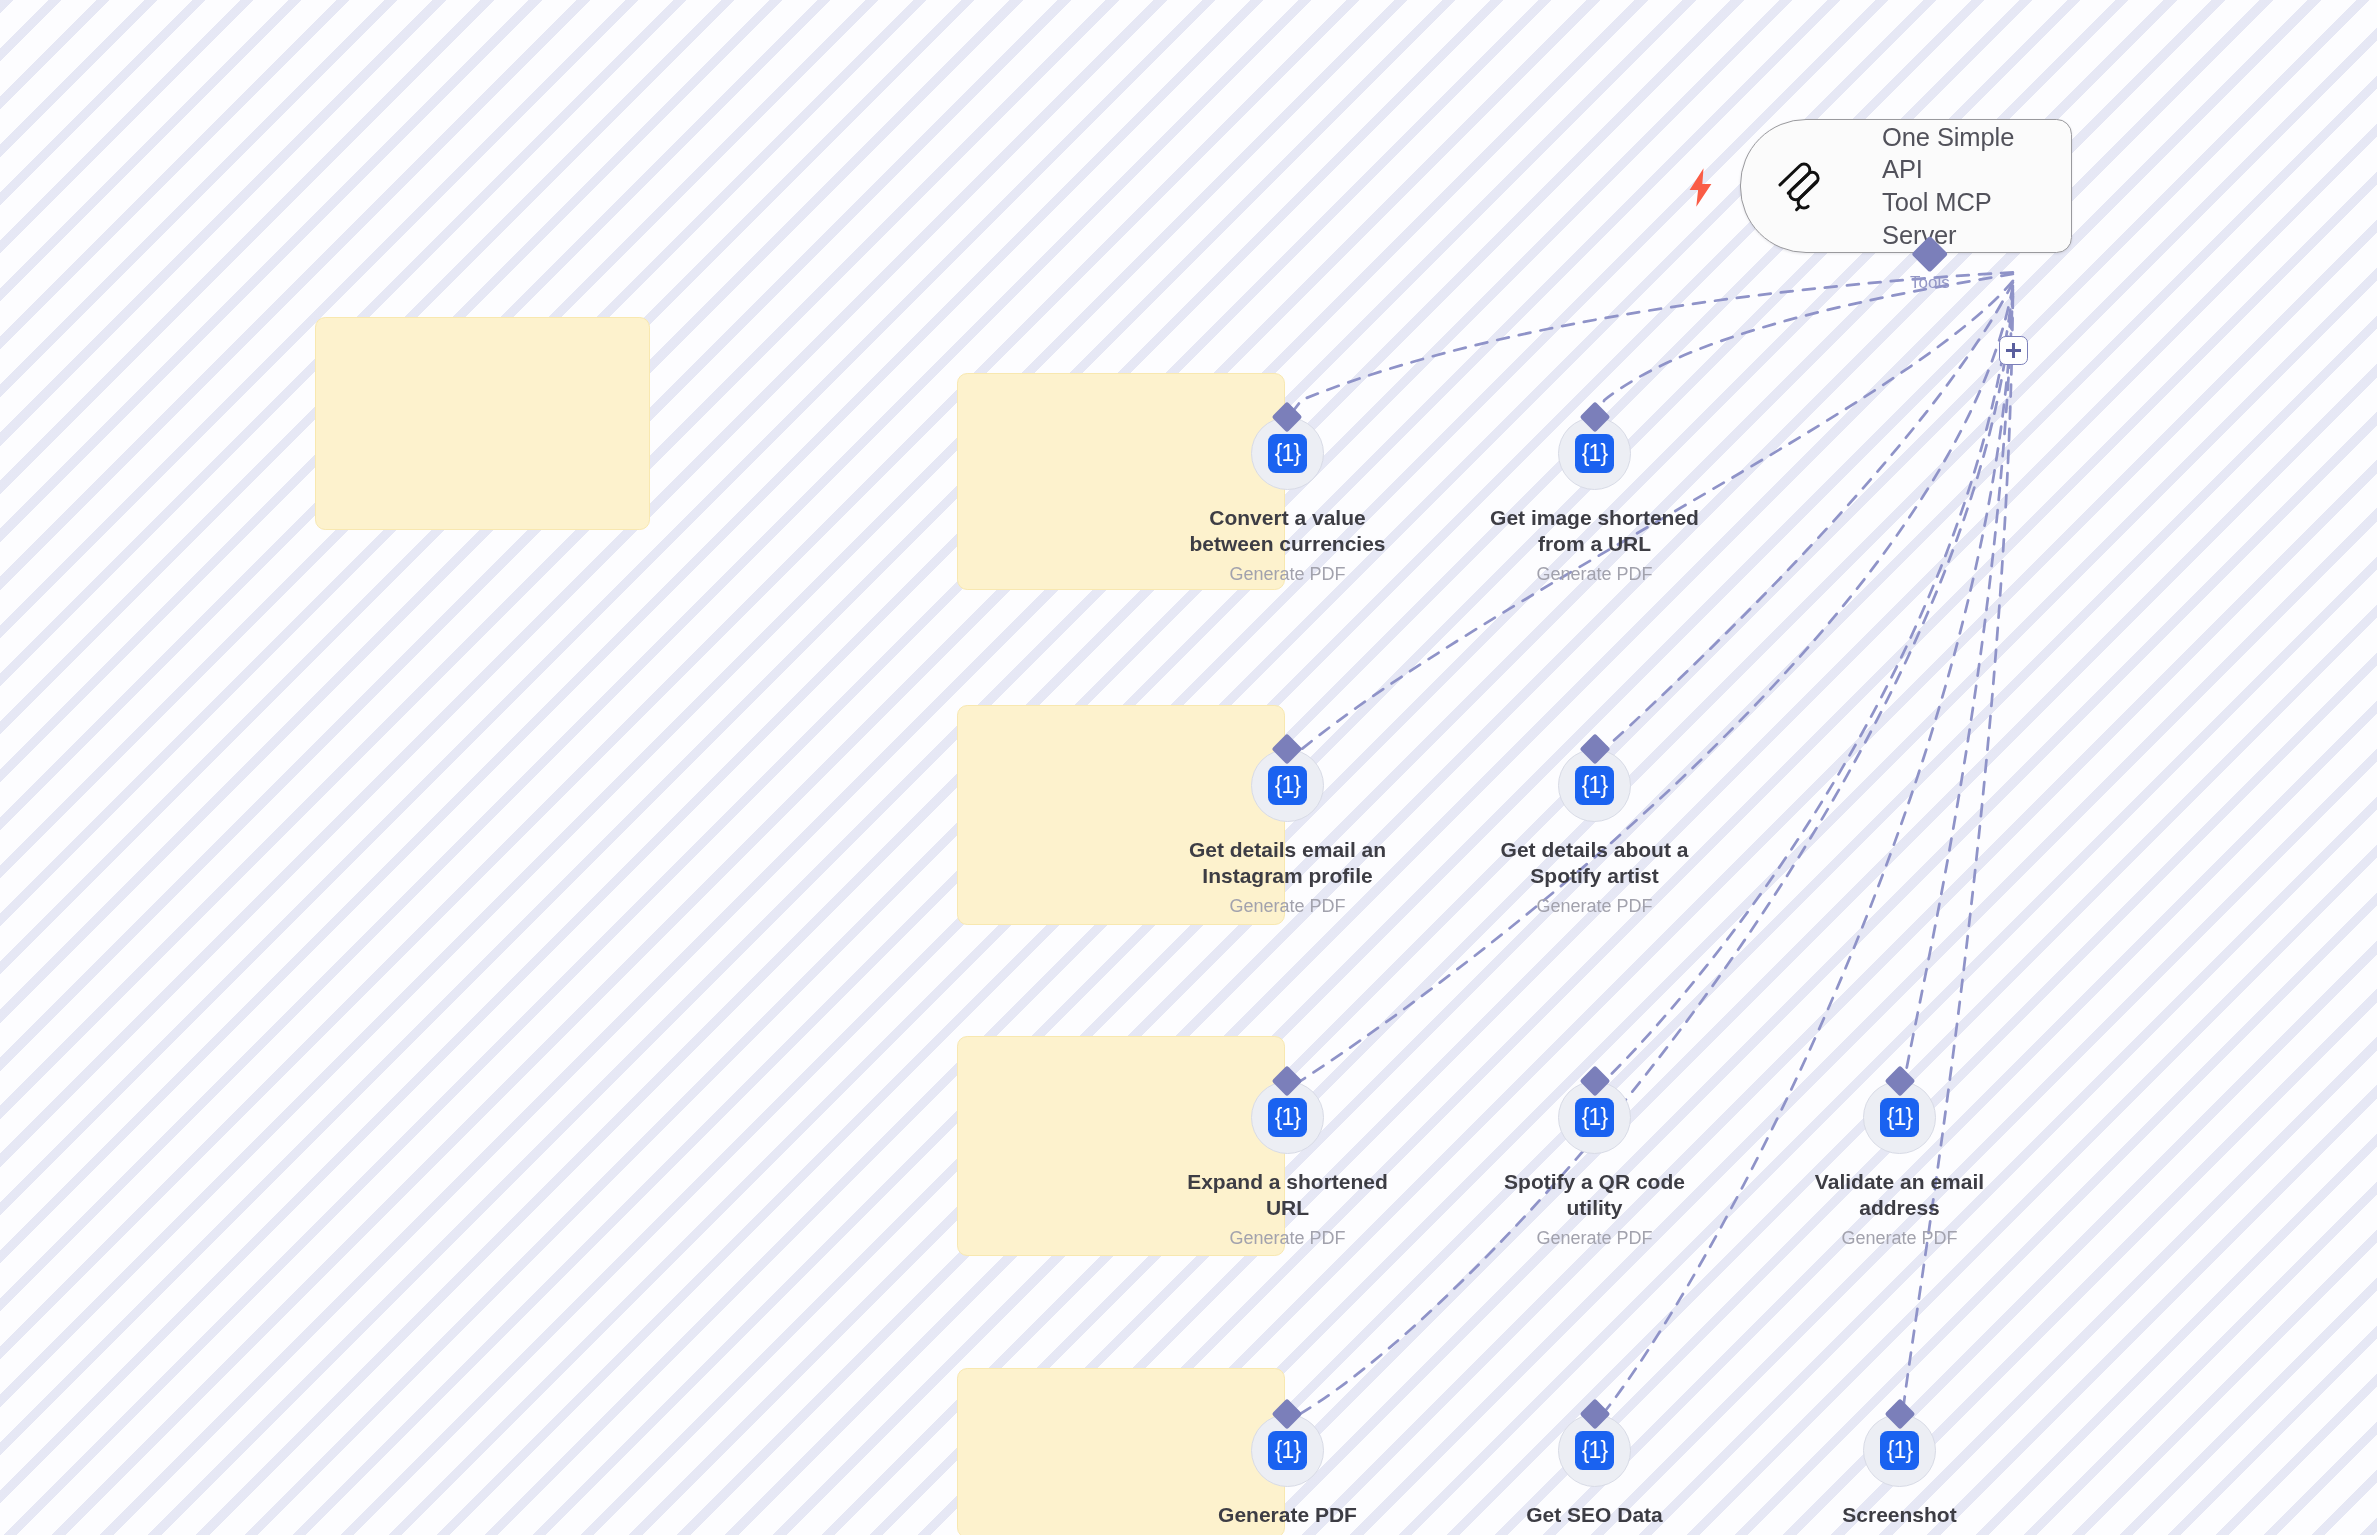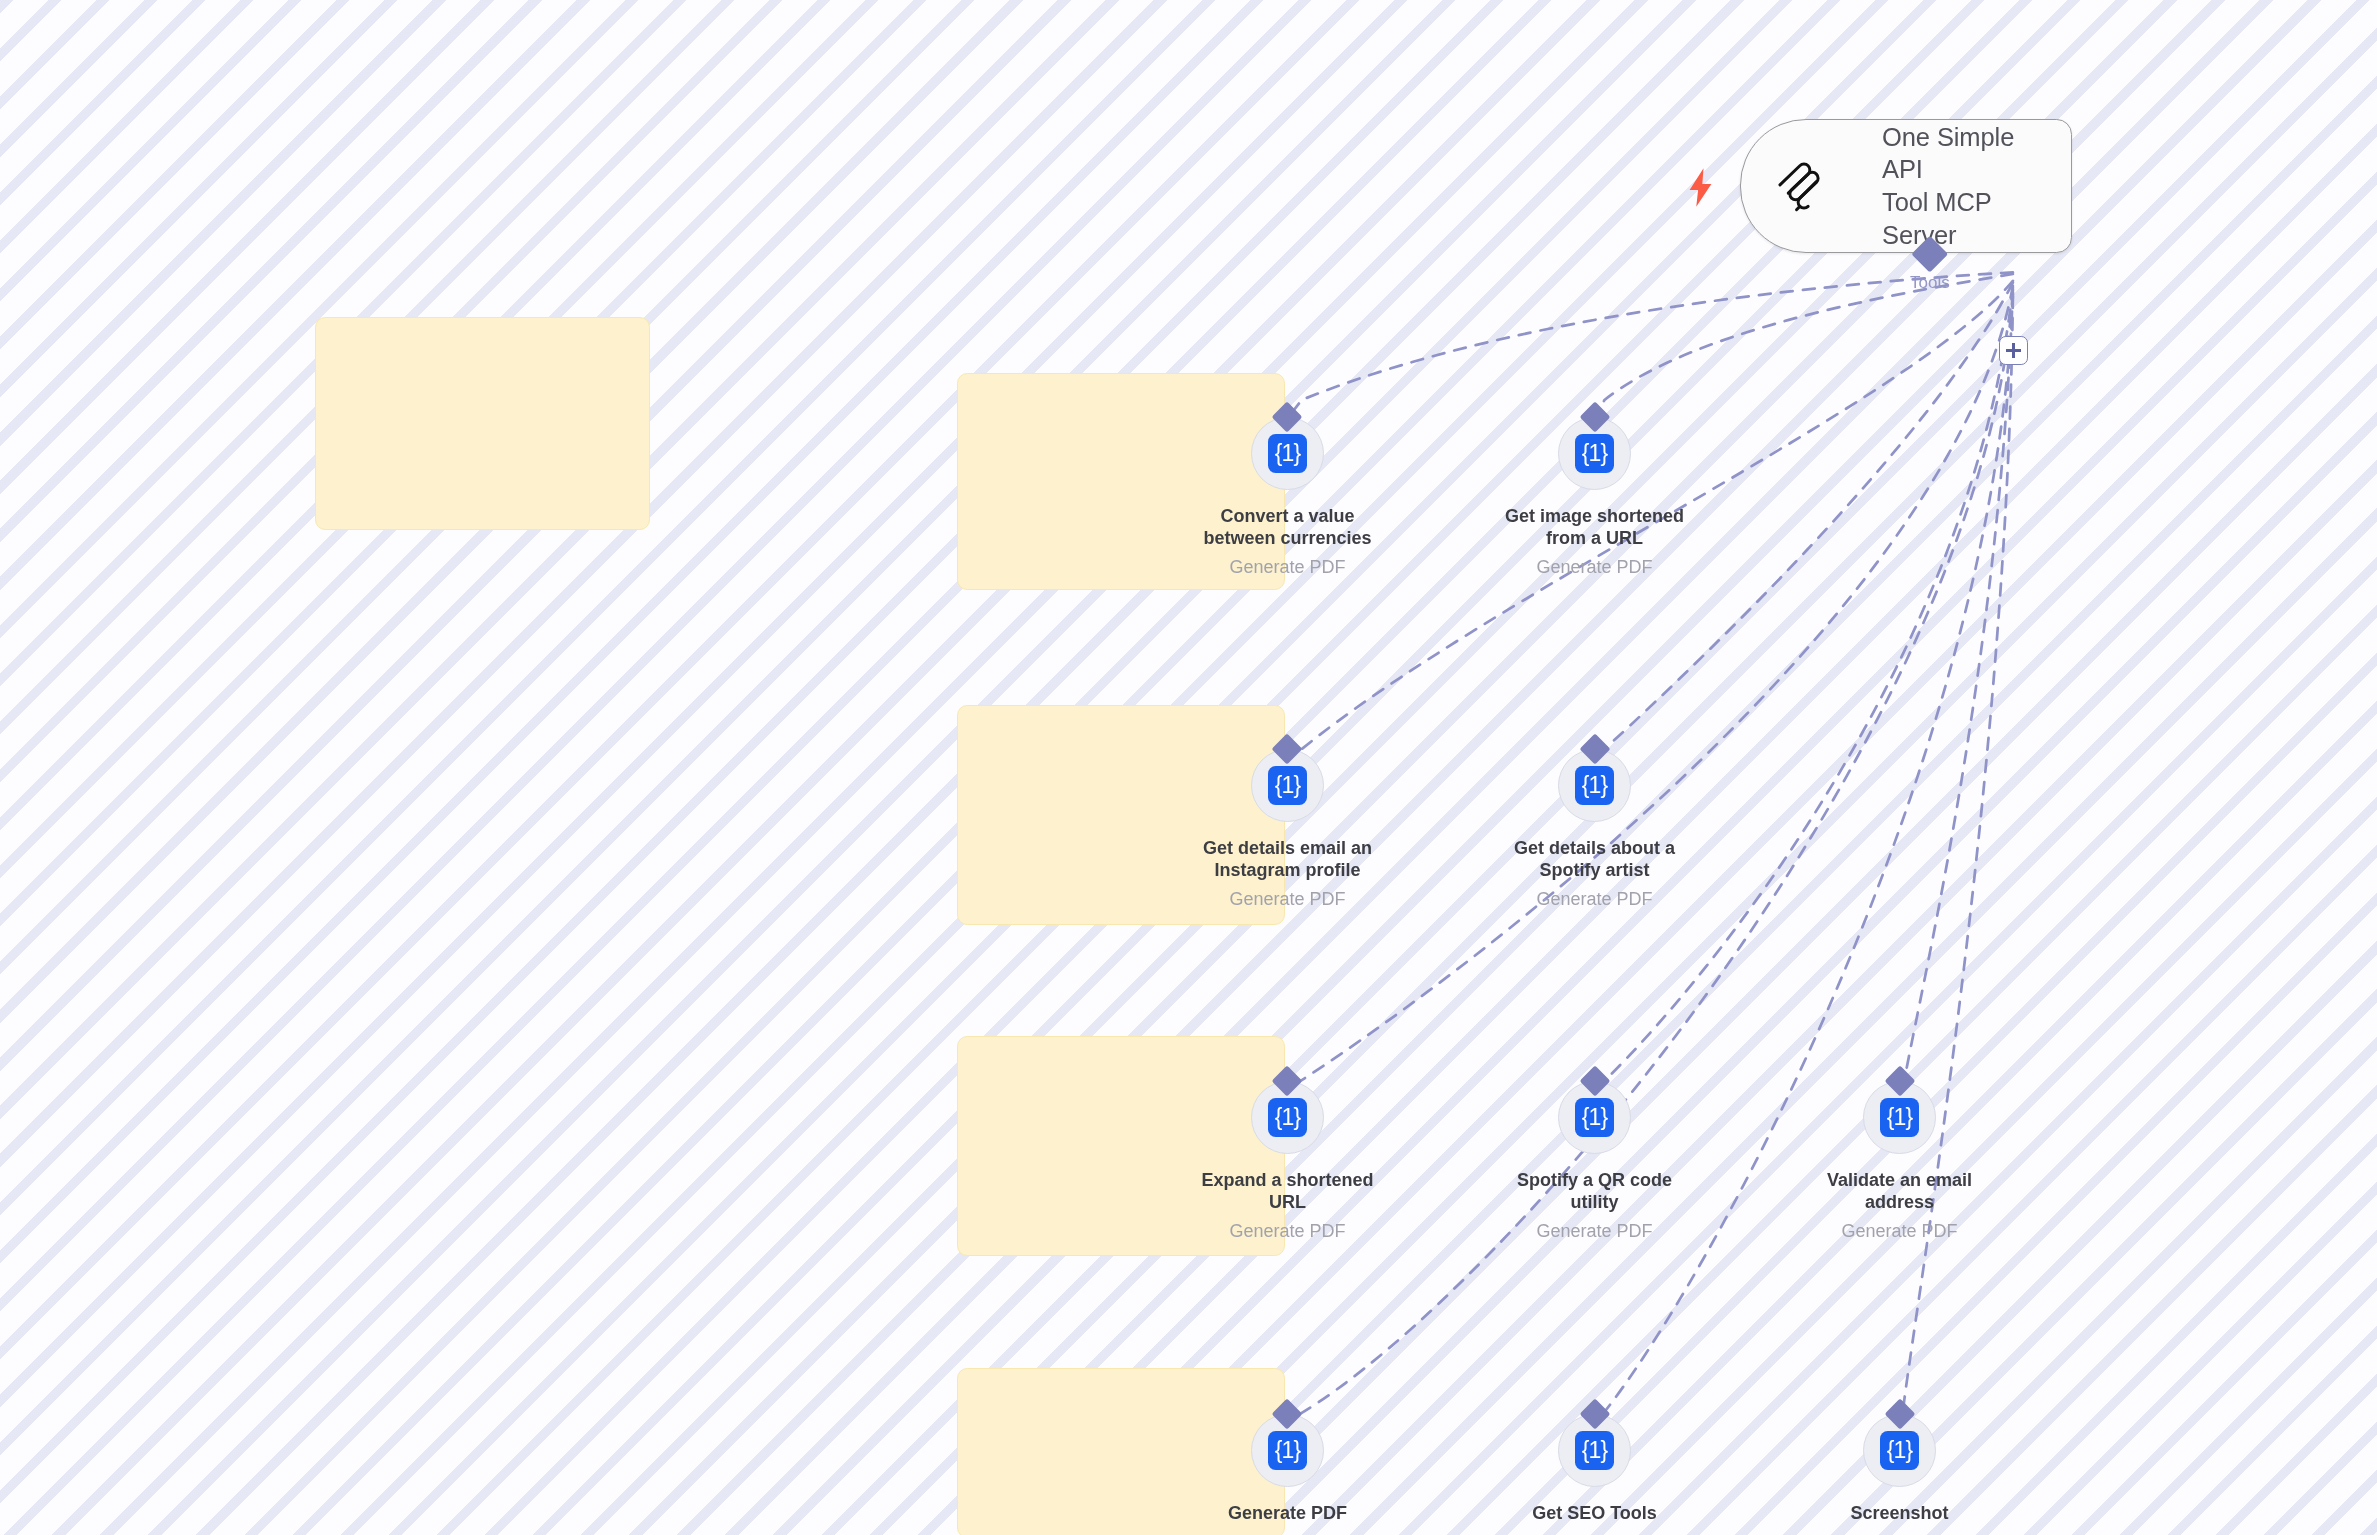--- a/index.html
+++ b/index.html
@@ -116,21 +116,21 @@
     align-items: center;
     justify-content: center;
     font-family: "Liberation Sans", sans-serif;
     font-size: 23px;
     font-weight: 400;
     letter-spacing: -0.9px;
     line-height: 1;
   }
   .tool-label {
     margin-top: 14.5px;
-    font-size: 18px;
+    font-size: 21px;
     font-weight: 700;
     color: #3d3d44;
     text-align: center;
     line-height: 1.24;
     white-space: pre-line;
   }
   .tool-sub {
     margin-top: 7.7px;
     font-size: 18px;
     color: #a2a2ad;
@@ -304,21 +304,21 @@
         <div class="tool-circle">
           <div class="tool-badge">{1}</div>
         </div>
         <div class="tool-label">Generate PDF</div>
         <div class="tool-sub"></div>
       </div>
       <div class="tool-node" style="left: 1484px; top: 1414px;">
         <div class="tool-circle">
           <div class="tool-badge">{1}</div>
         </div>
-        <div class="tool-label">Get SEO Tools</div>
+        <div class="tool-label">Get SEO Data</div>
         <div class="tool-sub"></div>
       </div>
       <div class="tool-node" style="left: 1789px; top: 1414px;">
         <div class="tool-circle">
           <div class="tool-badge">{1}</div>
         </div>
         <div class="tool-label">Screenshot</div>
         <div class="tool-sub"></div>
       </div>
     </div>

